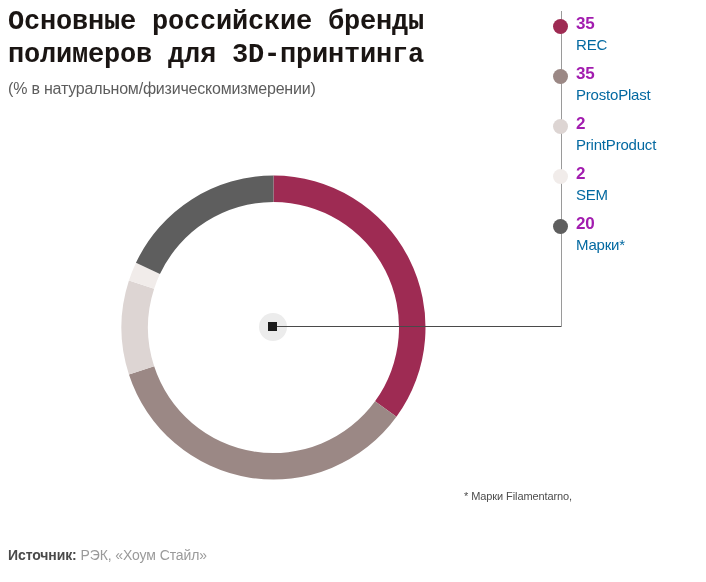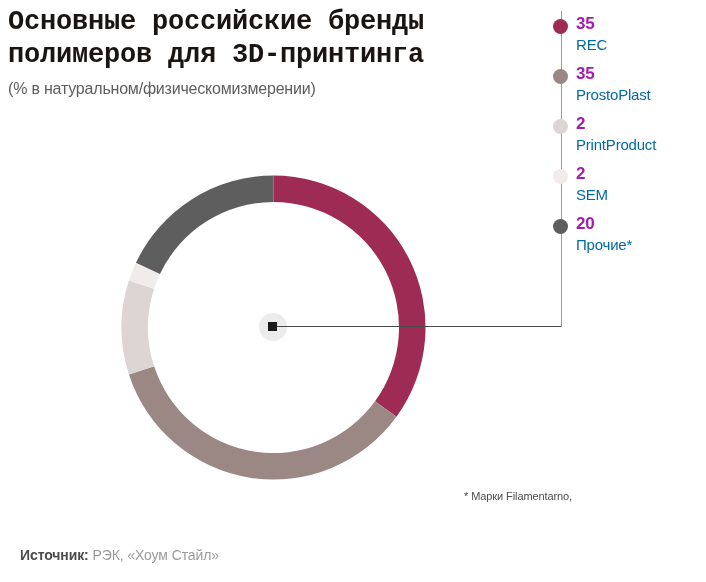--- a/index.html
+++ b/index.html
@@ -132,21 +132,21 @@
     width: 240px;
     font-size: 11px;
     line-height: 24px;
     color: #4d4d4d;
     letter-spacing: -0.1px;
   }
 
   
   #source {
     position: absolute;
-    left: 20px;
+    left: 8px;
     top: 547px;
     font-size: 14px;
     color: #9a9a9a;
     letter-spacing: -0.1px;
   }
   #source-label {
     font-weight: bold;
     color: #4a4a4a;
   }
 </style>
@@ -192,21 +192,21 @@
       <span class="legend-label">PrintProduct</span>
     </div>
     <div class="legend-item">
       <span class="legend-swatch" style="background: rgb(241, 236, 234);"></span>
       <span class="legend-value">2</span>
       <span class="legend-label">SEM</span>
     </div>
     <div class="legend-item">
       <span class="legend-swatch" style="background: rgb(94, 94, 94);"></span>
       <span class="legend-value">20</span>
-      <span class="legend-label">Прочие*</span>
+      <span class="legend-label">Марки*</span>
     </div>
   </div>
 
 <div id="footnote">
   <div>* Марки Filamentarno,</div>
 </div>
 
 <div id="source">
   <span id="source-label">Источник:</span><span> РЭК, «Хоум Стайл»</span>
 </div>

